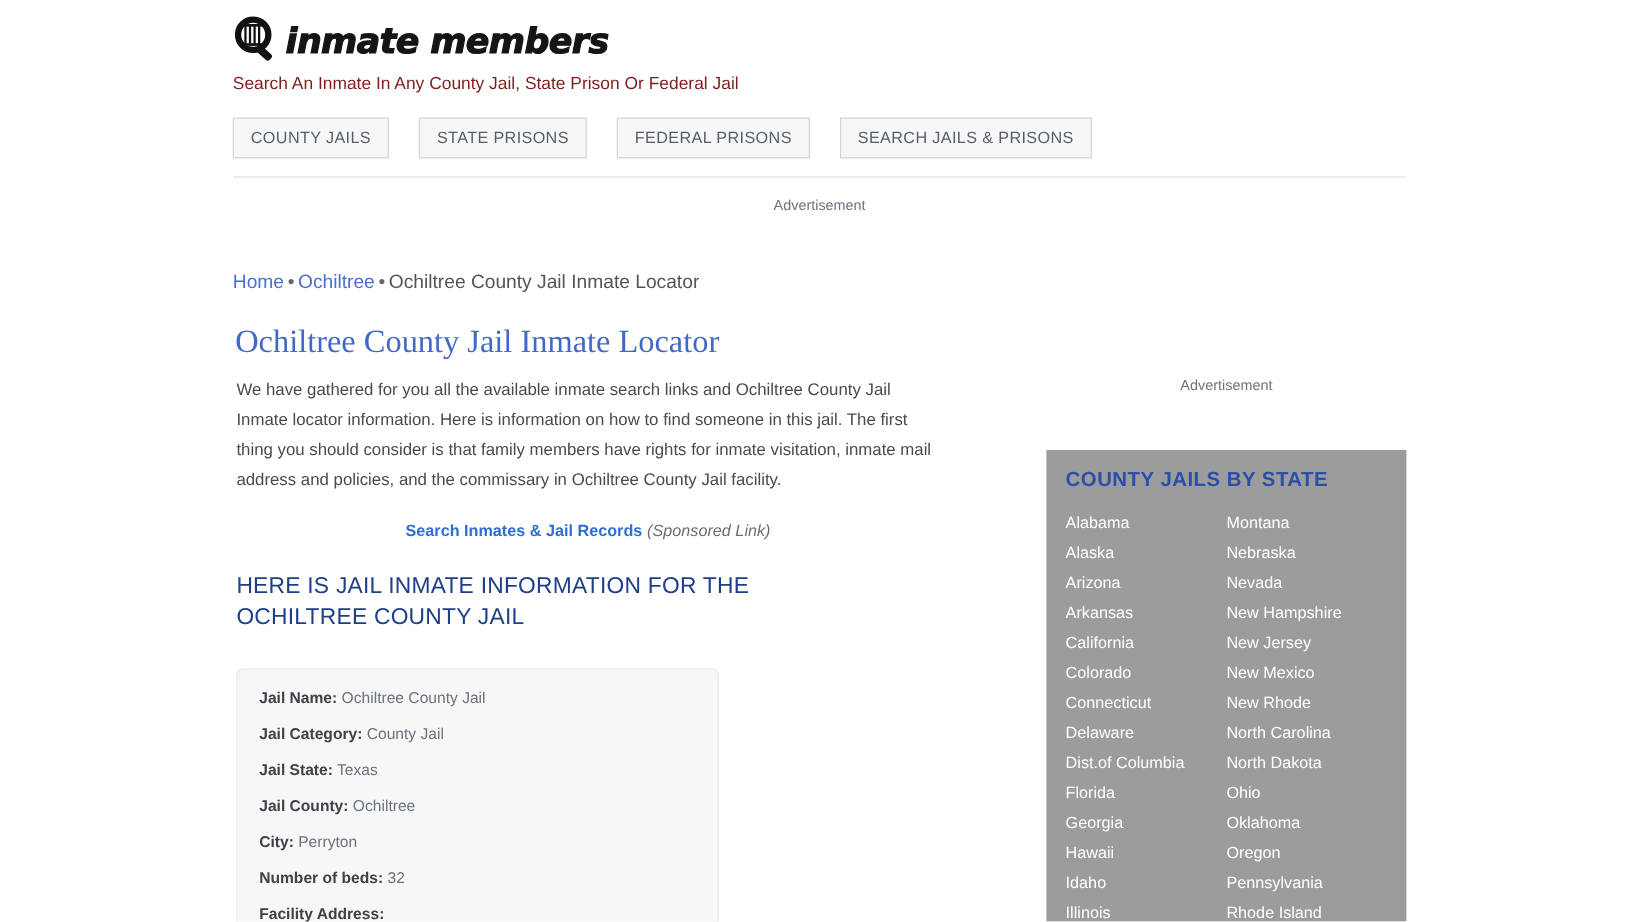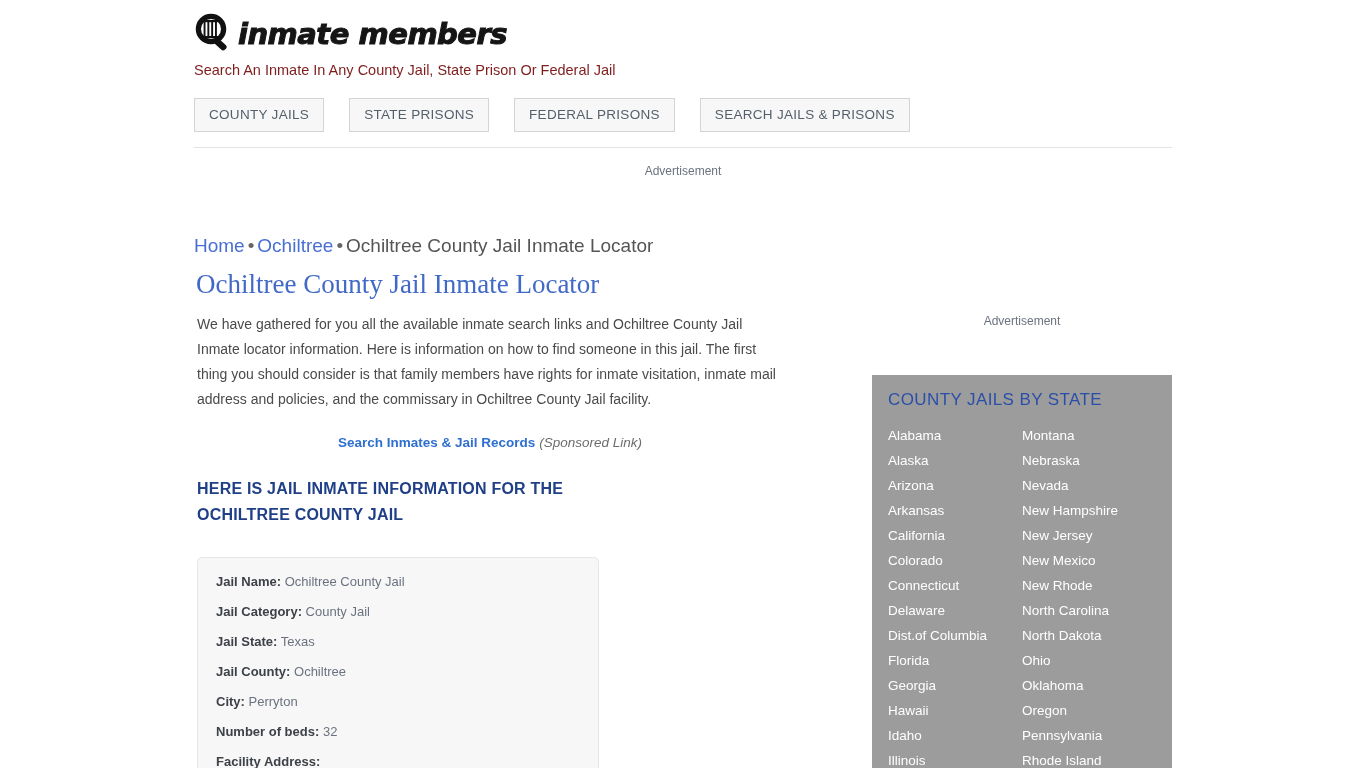--- a/index.html
+++ b/index.html
@@ -107,22 +107,22 @@
     width: 300px;
     text-align: center;
     font-size: 12px;
     color: #6b7280;
   }
 
   
   .breadcrumb {
     position: absolute;
     left: 194px;
-    top: 237px;
-    font-size: 19px;
+    top: 227px;
+    font-size: 16px;
     color: #555555;
     line-height: 17px;
     white-space: nowrap;
   }
   .breadcrumb a {
     color: #4a6fd4;
     text-decoration: none;
     cursor: pointer;
   }
   .breadcrumb .sep { color: #666; margin: 0 3px; }
@@ -176,22 +176,22 @@
     margin-left: 4px;
   }
 
   
   .section-heading {
     position: absolute;
     left: 197px;
     top: 476px;
     width: 450px;
     margin: 0;
-    font-size: 16px;
-    font-weight: bold;
+    font-size: 19px;
+    font-weight: normal;
     color: #1f3f87;
     line-height: 26px;
     letter-spacing: 0.2px;
     text-transform: uppercase;
   }
 
   
   .info-box {
     position: absolute;
     left: 197px;
@@ -221,21 +221,21 @@
     left: 872px;
     top: 375px;
     width: 300px;
     height: 393px;
     background: #9c9c9c;
     padding: 14px 16px 0 16px;
     overflow: hidden;
   }
   .sidebar-title {
     font-size: 17px;
-    font-weight: normal;
+    font-weight: bold;
     color: #2b4fa8;
     margin: 0 0 12px 0;
     letter-spacing: 0.4px;
     line-height: 22px;
     text-transform: uppercase;
   }
   .state-cols {
     display: flex;
     gap: 0;
   }

